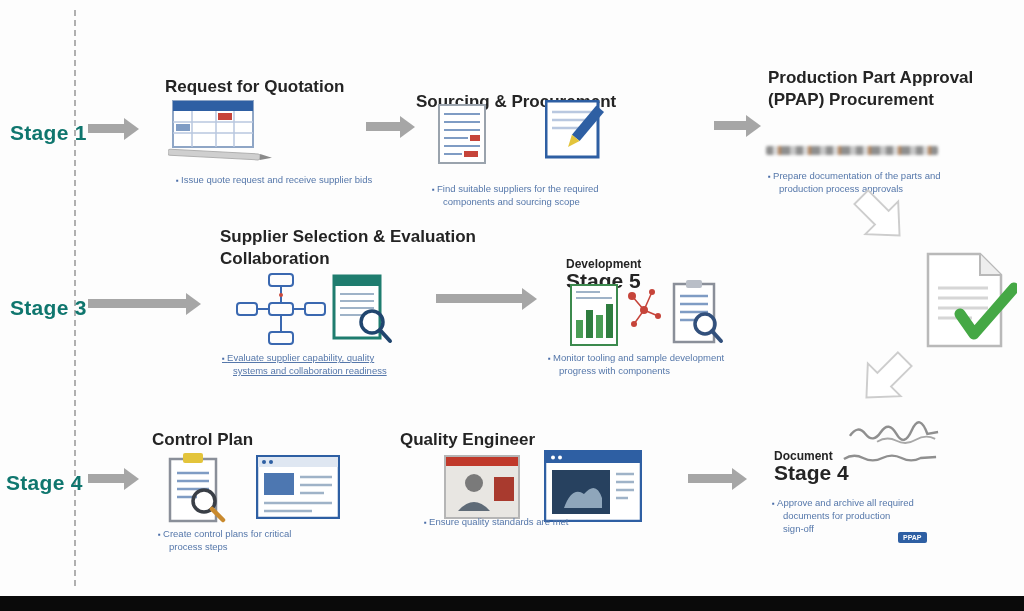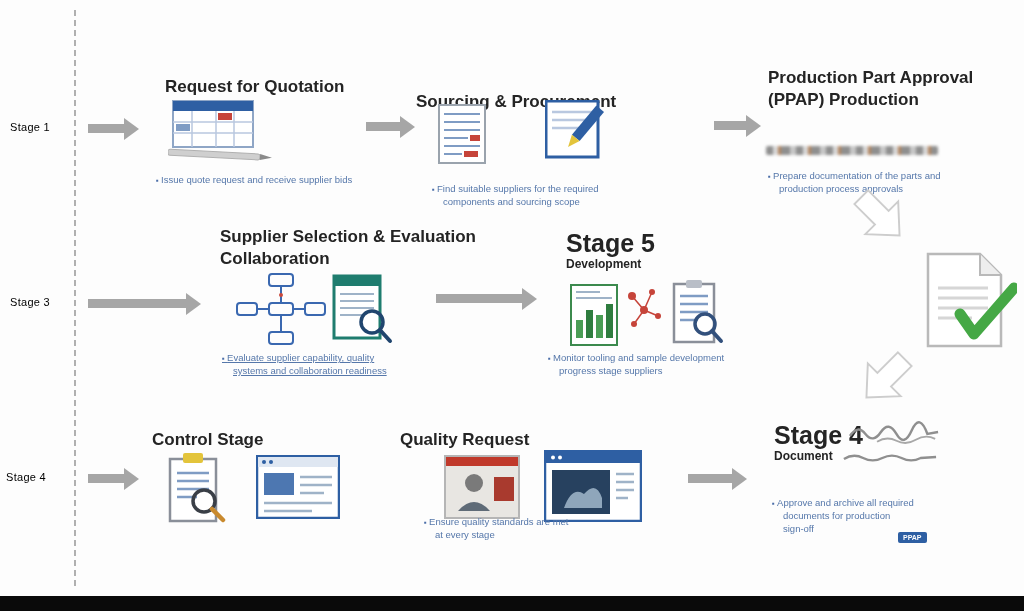--- a/index.html
+++ b/index.html
@@ -3,31 +3,31 @@
 <meta charset="utf-8">
 <style>
   * { margin:0; padding:0; box-sizing:border-box; }
   html,body { background:#ffffff; }
   body { font-family:"Liberation Sans", sans-serif; }
   .canvas { position:relative; width:1024px; height:611px; background:#fdfdfd; overflow:hidden; }
 
   .dashed { position:absolute; left:74px; top:10px; height:576px; width:0;
             border-left:2px dashed #b0b0b0; }
 
-  .stage-label { position:absolute; font-weight:normal; font-size:11px; color:#000000; letter-spacing:.3px; }
+  .stage-label { position:absolute; font-weight:bold; font-size:21px; color:#0f766e; letter-spacing:.3px; }
 
   
   .barrow { position:absolute; height:9px; background:#a6a6a6; }
   .barrow::after { content:""; position:absolute; left:100%; top:50%; transform:translateY(-50%);
                    width:0; height:0; border-left:15px solid #a6a6a6;
                    border-top:11px solid transparent; border-bottom:11px solid transparent; }
 
   .title  { position:absolute; font-weight:bold; color:#242424; font-size:17px; white-space:nowrap; }
   .title.sm { font-size:12px; }
-  .title.lg { font-size:25px; }
+  .title.lg { font-size:21px;margin-top:40px; }
 
   .bullets { position:absolute; font-size:9.5px; line-height:1.35; color:#5577aa; }
   .bullets .bline:first-child::before { content:"▪ "; color:#4a6da8; font-size:8px; }
   .bullets .bline + .bline { padding-left:11px; }
 
   .icon { position:absolute; }
   .icon svg { display:block; }
 
   .blur-strip { position:absolute; height:9px; border-radius:2px; filter:blur(1.4px);
     background:repeating-linear-gradient(90deg,#8f8f8f 0 7px,#d9d9d9 7px 12px,#b5865f 12px 15px,#8f8f8f 15px 24px,#c7c7c7 24px 30px); }
@@ -62,21 +62,21 @@
       <rect x="46" y="13" width="14" height="7" fill="#c6443a"></rect>
       <rect x="4" y="24" width="14" height="7" fill="#7f9cc4"></rect>
     </svg>
   </div>
   <div class="icon" style="left:168px; top:150px; transform:rotate(3deg);">
     <svg width="105" height="10" viewBox="0 0 105 10">
       <rect x="0" y="2" width="92" height="6" rx="2" fill="#cfcfcf" stroke="#b0b0b0" stroke-width="1"></rect>
       <polygon points="92,2 104,5 92,8" fill="#8a8a8a"></polygon>
     </svg>
   </div>
-  <div class="bullets" style="left:156px; top:174px; width:220px;">
+  <div class="bullets" style="left:176px; top:174px; width:220px;">
     <div class="bline">Issue quote request and receive supplier bids</div>
   </div>
 
   <div class="barrow" style="left:366px; top:122px; width:34px;"></div>
 
   <div class="title" style="left:416px; top:92px;">Sourcing &amp; Procurement</div>
   <div class="icon" style="left:438px; top:104px;">
     <svg width="48" height="60" viewBox="0 0 48 60">
       <rect x="1" y="1" width="46" height="58" fill="#fff" stroke="#9aa3ad" stroke-width="2"></rect>
       <path d="M6 10h36 M6 18h36 M6 26h36 M6 34h24 M6 42h36 M6 50h18" stroke="#7f9cc4" stroke-width="2"></path>
@@ -95,21 +95,21 @@
     </svg>
   </div>
   <div class="bullets" style="left:432px; top:183px; width:235px;">
     <div class="bline">Find suitable suppliers for the required</div>
     <div class="bline">components and sourcing scope</div>
   </div>
 
   <div class="barrow" style="left:714px; top:121px; width:32px;"></div>
 
   <div class="title" style="left:768px; top:68px;">Production Part Approval</div>
-  <div class="title" style="left:768px; top:90px;">(PPAP) Production</div>
+  <div class="title" style="left:768px; top:90px;">(PPAP) Procurement</div>
   <div class="blur-strip" style="left:766px; top:146px; width:172px;"></div>
   <div class="bullets" style="left:768px; top:170px; width:230px;">
     <div class="bline">Prepare documentation of the parts and</div>
     <div class="bline">production process approvals</div>
   </div>
 
   <div class="title" style="left:220px; top:227px;">Supplier Selection &amp; Evaluation</div>
   <div class="title" style="left:220px; top:249px;">Collaboration</div>
 
   <div class="icon" style="left:235px; top:272px;">
@@ -172,21 +172,21 @@
     <svg width="52" height="68" viewBox="0 0 52 68">
       <rect x="2" y="4" width="40" height="58" fill="#fff" stroke="#8a8f99" stroke-width="2.5"></rect>
       <rect x="14" y="0" width="16" height="8" rx="2" fill="#b9bec7"></rect>
       <path d="M8 16h28 M8 24h28 M8 32h28 M8 40h18" stroke="#7f9cc4" stroke-width="2.5"></path>
       <circle cx="33" cy="44" r="10" fill="none" stroke="#32507c" stroke-width="3.5"></circle>
       <path d="M40 51 L49 61" stroke="#32507c" stroke-width="4" stroke-linecap="round"></path>
     </svg>
   </div>
   <div class="bullets" style="left:548px; top:352px; width:240px;">
     <div class="bline">Monitor tooling and sample development</div>
-    <div class="bline">progress stage suppliers</div>
+    <div class="bline">progress with components</div>
   </div>
 
   <div class="outline-arrow" style="left:850px; top:184px; transform:rotate(135deg);">
     <svg width="58" height="58" viewBox="0 0 60 60">
       <path d="M20 58 L20 28 L6 28 L30 2 L54 28 L40 28 L40 58 Z" fill="#ffffff" stroke="#cdcdcd" stroke-width="2"></path>
     </svg>
   </div>
   <div class="icon" style="left:922px; top:250px;">
     <svg width="95" height="102" viewBox="0 0 95 102">
       <path d="M6 4 H58 L79 25 V96 H6 Z" fill="#fff" stroke="#b9b9b9" stroke-width="2.5"></path>
@@ -194,43 +194,47 @@
       <path d="M16 38h50 M16 48h50 M16 58h50 M16 68h34" stroke="#d6d6d6" stroke-width="3"></path>
       <path d="M38 64 L52 84 L92 38" fill="none" stroke="#45a845" stroke-width="11" stroke-linecap="round" stroke-linejoin="round"></path>
     </svg>
   </div>
   <div class="outline-arrow" style="left:858px; top:346px; transform:rotate(-135deg);">
     <svg width="58" height="58" viewBox="0 0 60 60">
       <path d="M20 58 L20 28 L6 28 L30 2 L54 28 L40 28 L40 58 Z" fill="#ffffff" stroke="#cdcdcd" stroke-width="2"></path>
     </svg>
   </div>
 
-  <div class="title" style="left:152px; top:430px;">Control Stage</div>
+  <div class="title" style="left:152px; top:430px;">Control Plan</div>
 
   <div class="icon" style="left:166px; top:453px;">
     <svg width="62" height="72" viewBox="0 0 62 72">
       <rect x="4" y="6" width="46" height="62" fill="#fff" stroke="#8a8f99" stroke-width="2.5"></rect>
       <rect x="17" y="0" width="20" height="10" rx="2" fill="#e3c43b"></rect>
       <path d="M11 20h32 M11 28h32 M11 36h32 M11 44h20" stroke="#7f9cc4" stroke-width="2.5"></path>
       <circle cx="38" cy="48" r="11" fill="none" stroke="#3a3f47" stroke-width="3.5"></circle>
       <path d="M46 56 L57 67" stroke="#c98a2e" stroke-width="4.5" stroke-linecap="round"></path>
     </svg>
   </div>
   <div class="icon" style="left:256px; top:455px;">
     <svg width="84" height="64" viewBox="0 0 84 64">
       <rect x="1" y="1" width="82" height="62" fill="#fff" stroke="#2e5fa3" stroke-width="2.5"></rect>
       <rect x="2" y="2" width="80" height="10" fill="#dfe7f2"></rect>
       <circle cx="8" cy="7" r="2" fill="#2e5fa3"></circle>
         <circle cx="15" cy="7" r="2" fill="#2e5fa3"></circle>
       <rect x="8" y="18" width="30" height="22" fill="#2e5fa3" opacity="0.85"></rect>
       <path d="M44 22h32 M44 30h32 M44 38h24 M8 48h68 M8 56h48" stroke="#9fb3c8" stroke-width="2.5"></path>
     </svg>
   </div>
-
-  <div class="title" style="left:400px; top:430px;">Quality Request</div>
+  <div class="bullets" style="left:158px; top:528px; width:220px;">
+    <div class="bline">Create control plans for critical</div>
+    <div class="bline">process steps</div>
+  </div>
+
+  <div class="title" style="left:400px; top:430px;">Quality Engineer</div>
 
   <div class="icon" style="left:444px; top:455px;">
     <svg width="76" height="64" viewBox="0 0 76 64">
       <rect x="1" y="1" width="74" height="62" fill="#e8e6e2" stroke="#b5b5b5" stroke-width="2"></rect>
       <rect x="2" y="2" width="72" height="9" fill="#c0392b"></rect>
       <circle cx="30" cy="28" r="9" fill="#7a7a7a"></circle>
       <path d="M14 56 Q30 38 46 56 Z" fill="#5f6b77"></path>
       <rect x="50" y="22" width="20" height="24" fill="#a93a2e"></rect>
     </svg>
   </div>
@@ -240,21 +244,20 @@
       <rect x="2" y="2" width="94" height="11" fill="#2e5fa3"></rect>
       <circle cx="9" cy="7.5" r="2" fill="#fff"></circle>
         <circle cx="16" cy="7.5" r="2" fill="#fff"></circle>
       <rect x="8" y="20" width="58" height="44" fill="#27415f"></rect>
       <path d="M20 58 Q28 36 40 44 Q52 30 58 48 L58 58 Z" fill="#8fa6bb"></path>
       <path d="M72 24h18 M72 32h18 M72 40h18 M72 48h12" stroke="#9fb3c8" stroke-width="2.5"></path>
     </svg>
   </div>
   <div class="bullets" style="left:424px; top:516px; width:230px;">
     <div class="bline">Ensure quality standards are met</div>
-    <div class="bline">at every stage</div>
   </div>
 
   <div class="barrow" style="left:688px; top:474px; width:44px;"></div>
 
   <div class="title lg" style="left:774px; top:421px;">Stage 4</div>
   <div class="icon" style="left:848px; top:420px;">
     <svg width="92" height="26" viewBox="0 0 95 26">
       <path d="M2 16 Q10 4 18 14 T34 12 T50 14 T66 10 T82 14 L93 12" fill="none" stroke="#8f8f8f" stroke-width="2.5"></path>
       <path d="M30 22 Q40 16 50 21 T70 20 T90 19" fill="none" stroke="#a8a8a8" stroke-width="2"></path>
     </svg>

